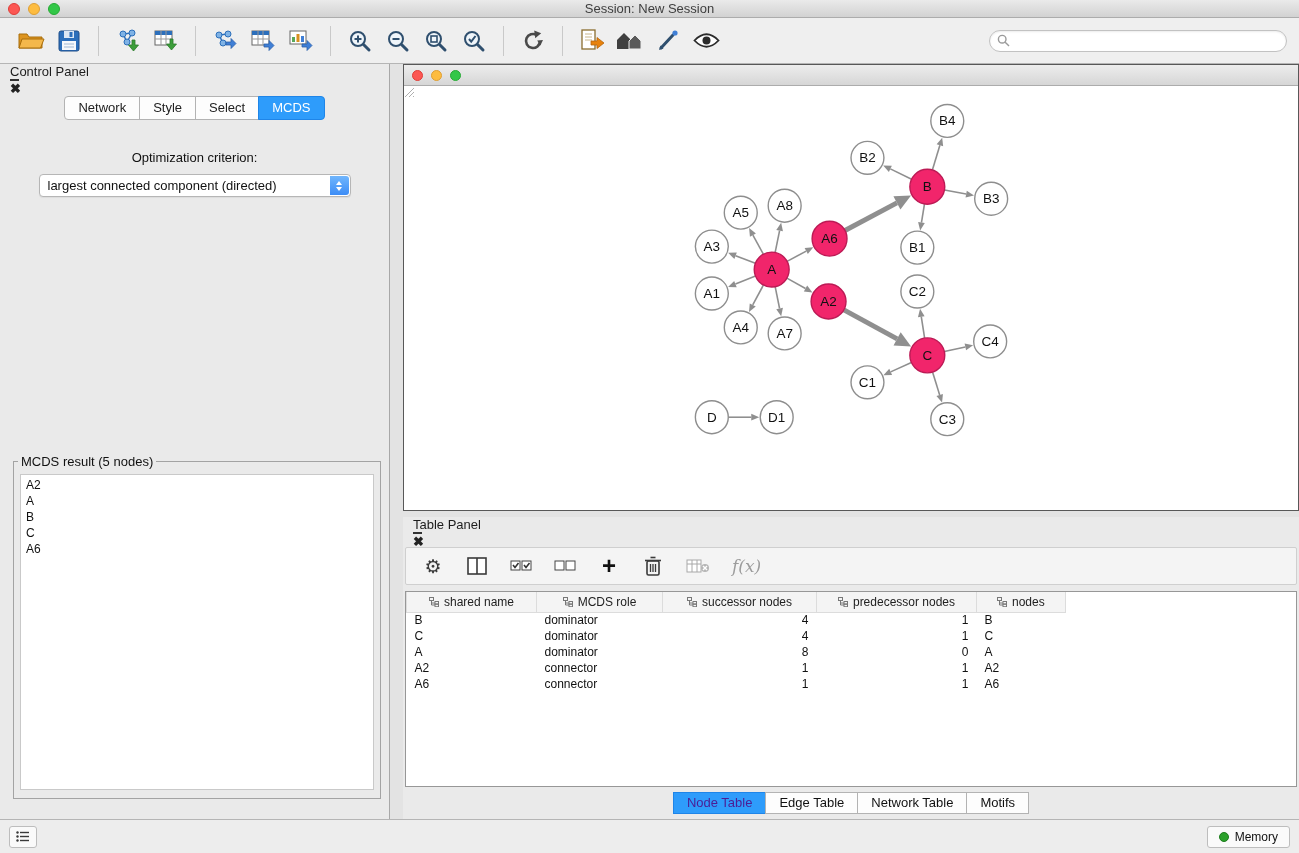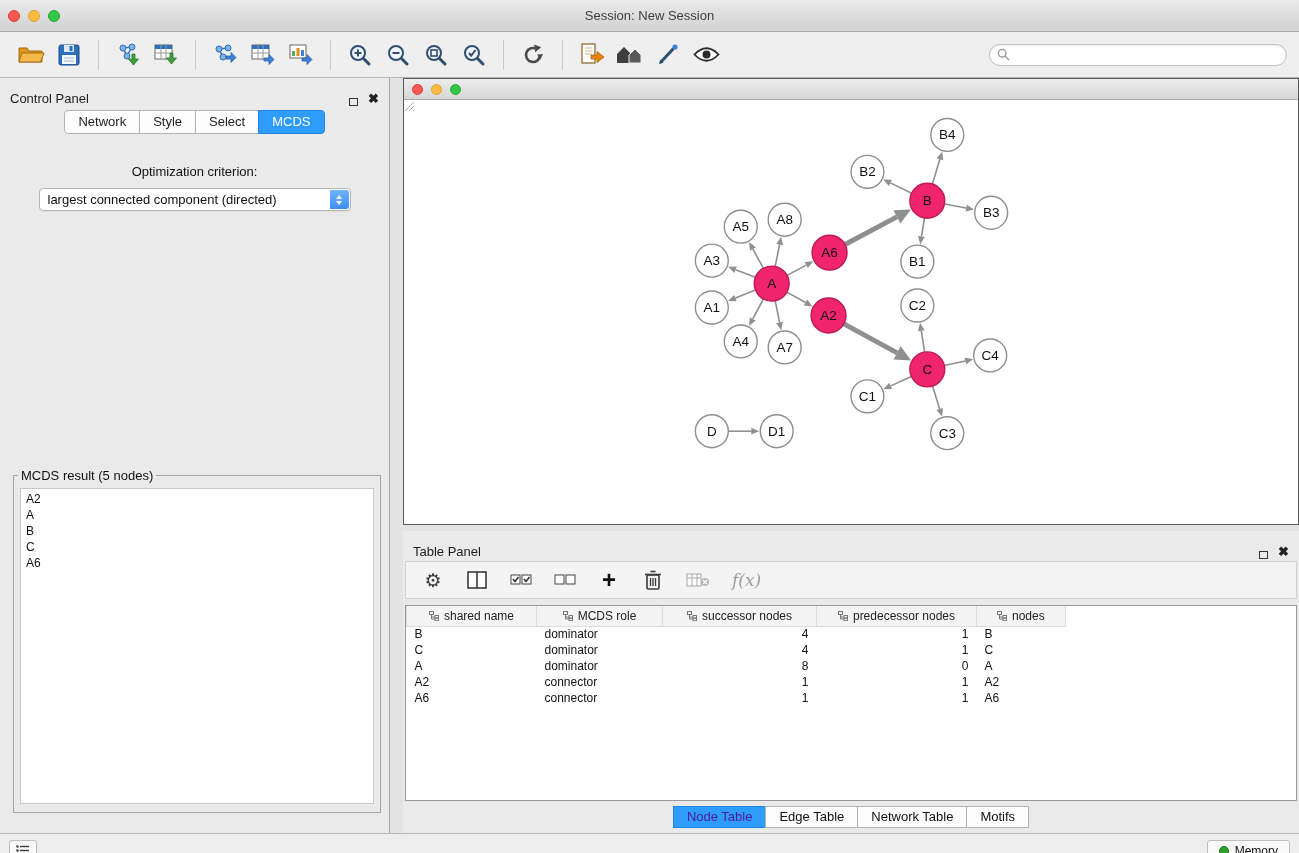--- a/index.html
+++ b/index.html
@@ -1,20 +1,20 @@
 <!DOCTYPE html>
 <html><head>
 <meta charset="utf-8">
 <style>
   * { margin:0; padding:0; box-sizing:border-box; }
   html,body { width:1299px; height:853px; overflow:hidden;
     font-family:"Liberation Sans", sans-serif; background:#E3E3E3; }
 
   
-  .titlebar { height:32px; background:linear-gradient(#EAEAEA,#D2D2D2);
+  .titlebar { height:18px; background:linear-gradient(#EAEAEA,#D2D2D2);
     border-bottom:1px solid #ACACAC; position:relative; display:flex; align-items:center; }
   .traffic { display:flex; gap:8px; padding-left:8px; z-index:2; }
   .light { width:12px; height:12px; border-radius:50%; }
   .light.red   { background:#FC5753; border:1px solid #DF3E39; }
   .light.yellow{ background:#FDBC40; border:1px solid #DE9F34; }
   .light.green { background:#33C748; border:1px solid #27AA35; }
   .titlebar-title { position:absolute; left:0; right:0; text-align:center;
     font-size:13px; color:#3E3E3E; }
 
   
@@ -28,22 +28,22 @@
     padding:0 7px; box-shadow:inset 0 1px 2px rgba(0,0,0,.08); }
   .search-box input { border:none; outline:none; flex:1; font-size:12px;
     font-family:"Liberation Sans",sans-serif; background:transparent; margin-left:4px; }
 
   
   .main { height:755px; display:flex; background:#E3E3E3; }
 
   
   .control-panel { width:390px; background:#EAEAEA; border-right:1px solid #A8A8A8;
     position:relative; }
-  .panel-head { height:28px; display:flex; align-items:flex-end; padding:0 10px;
-    font-size:13px; color:#1d1d1d; }
+  .panel-head { height:28px; display:flex; align-items:flex-start; padding:0 10px;
+    font-size:13px; color:#1d1d1d;flex-direction:column; }
   .panel-head .spacer { flex:1; }
   .float-icon { width:9px; height:8px; border:1.5px solid #333; display:inline-block;
     margin-right:10px; cursor:pointer; }
   .close-x { font-size:13px; font-weight:bold; color:#222; cursor:pointer; }
 
   .cp-tabs { display:flex; justify-content:center; padding:4px 0 8px; }
   .cp-tab { border:1px solid #B3B3B3; background:#FDFDFD; font-size:13px;
     color:#222; padding:3px 13px 4px; cursor:pointer; }
   .cp-tab + .cp-tab { margin-left:-1px; }
   .cp-tab:first-child { border-radius:4px 0 0 4px; }

